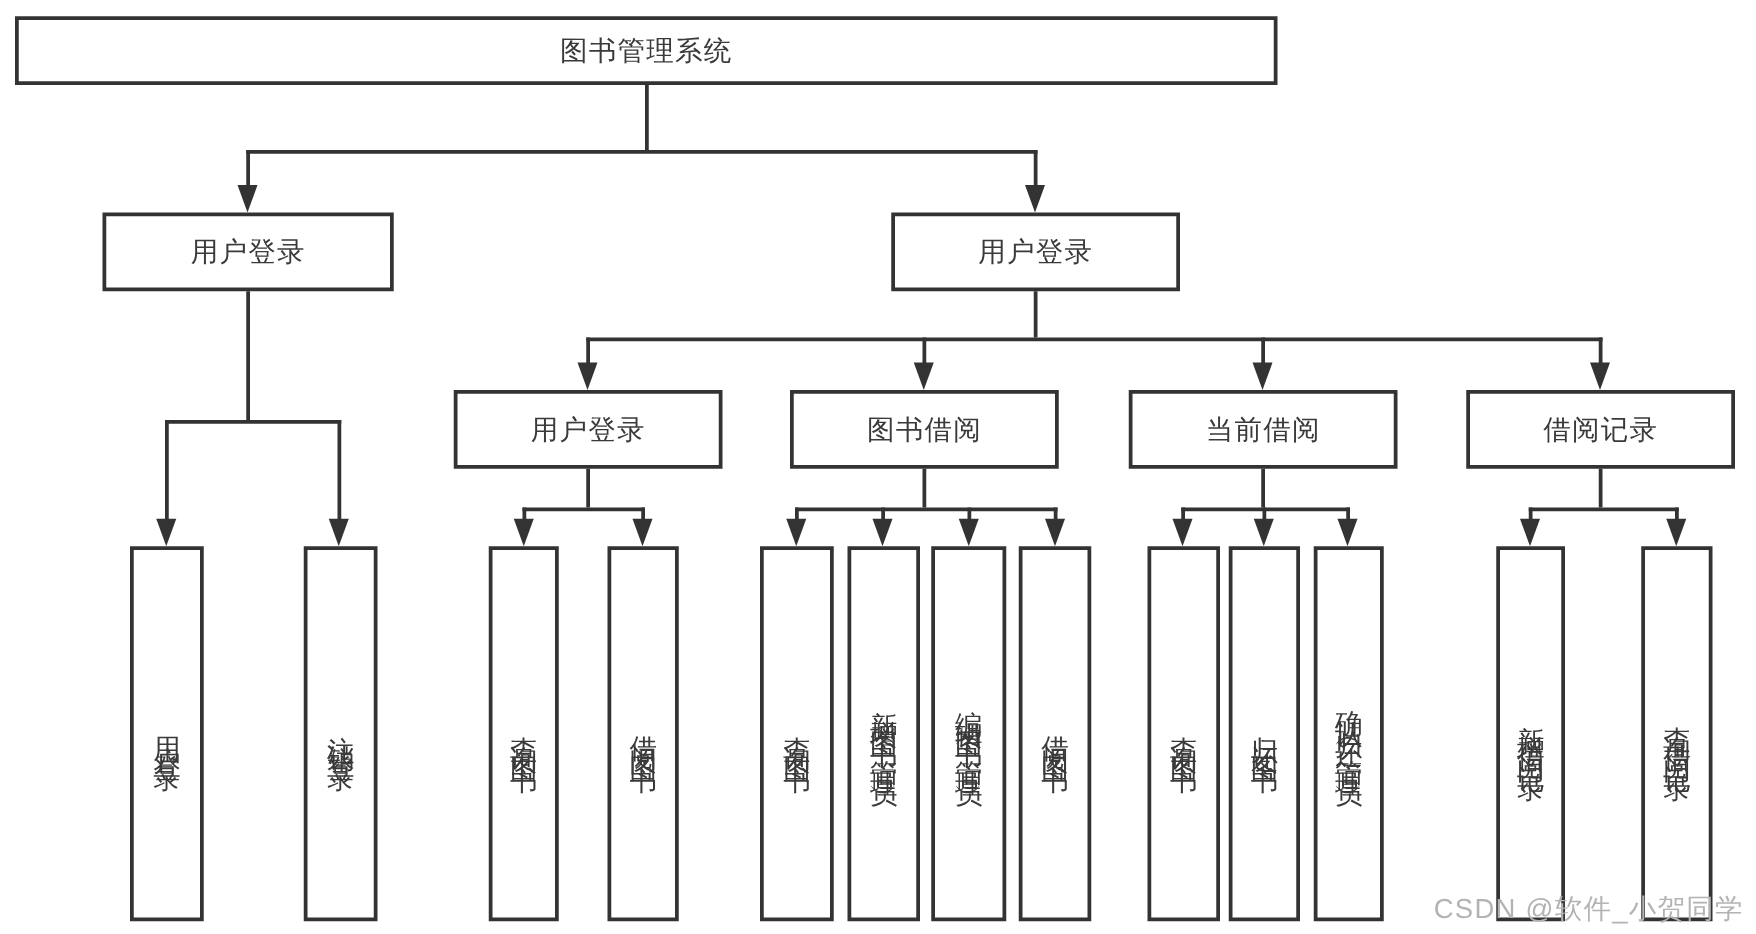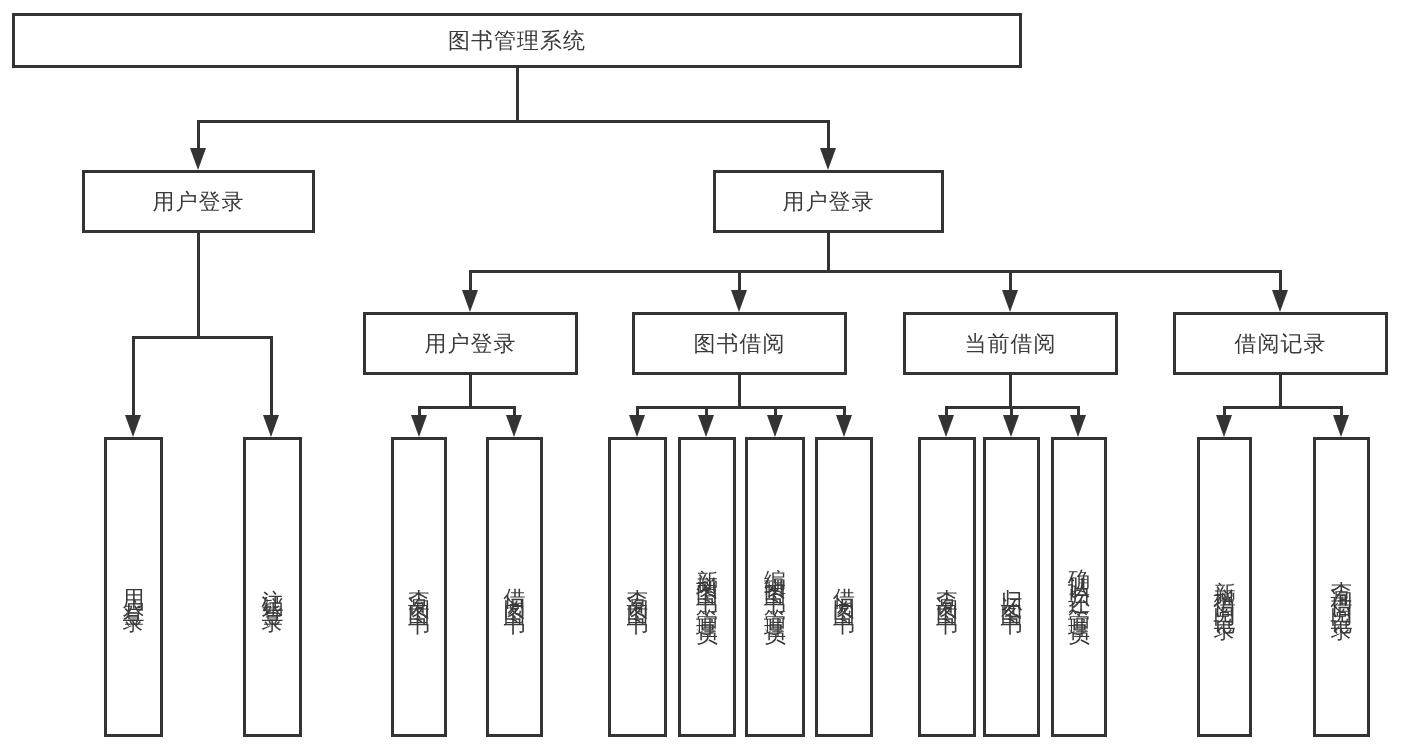--- a/index.html
+++ b/index.html
@@ -185,14 +185,15 @@
     <span class="vtext">确认归还（管理员）</span>
   </div>
 
   <div class="leaf" style="left:1197px;width:55px">
     <span class="vtext">新增借阅记录</span>
   </div>
   <div class="leaf" style="left:1313px;width:57px">
     <span class="vtext">查询借阅记录</span>
   </div>
 
+  <div class="watermark">CSDN @软件_小贺同学</div>
 
 </div>
 
 </body></html>

